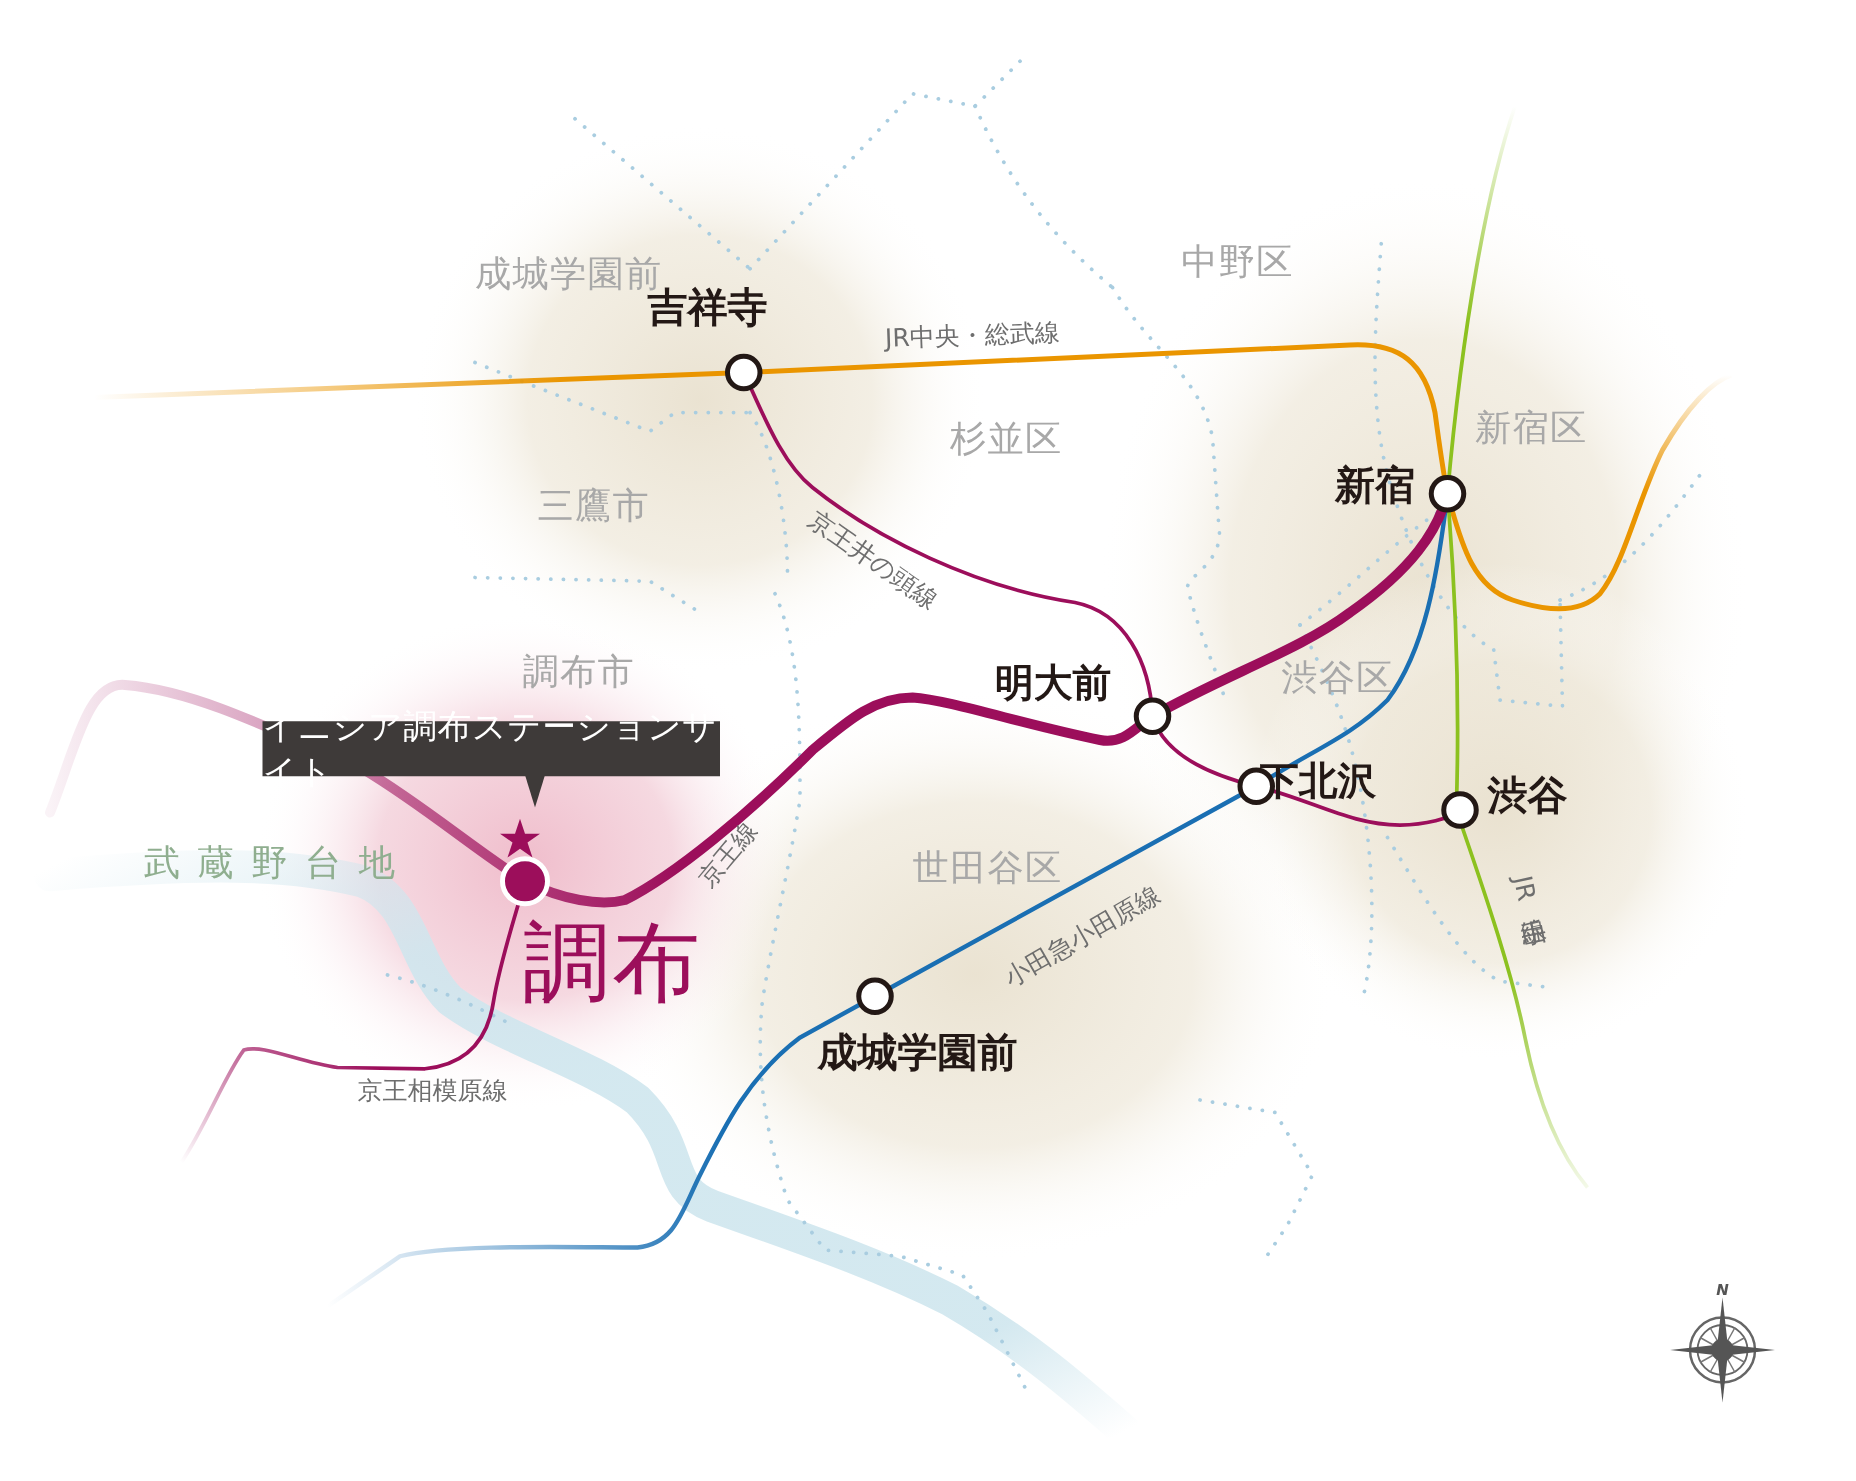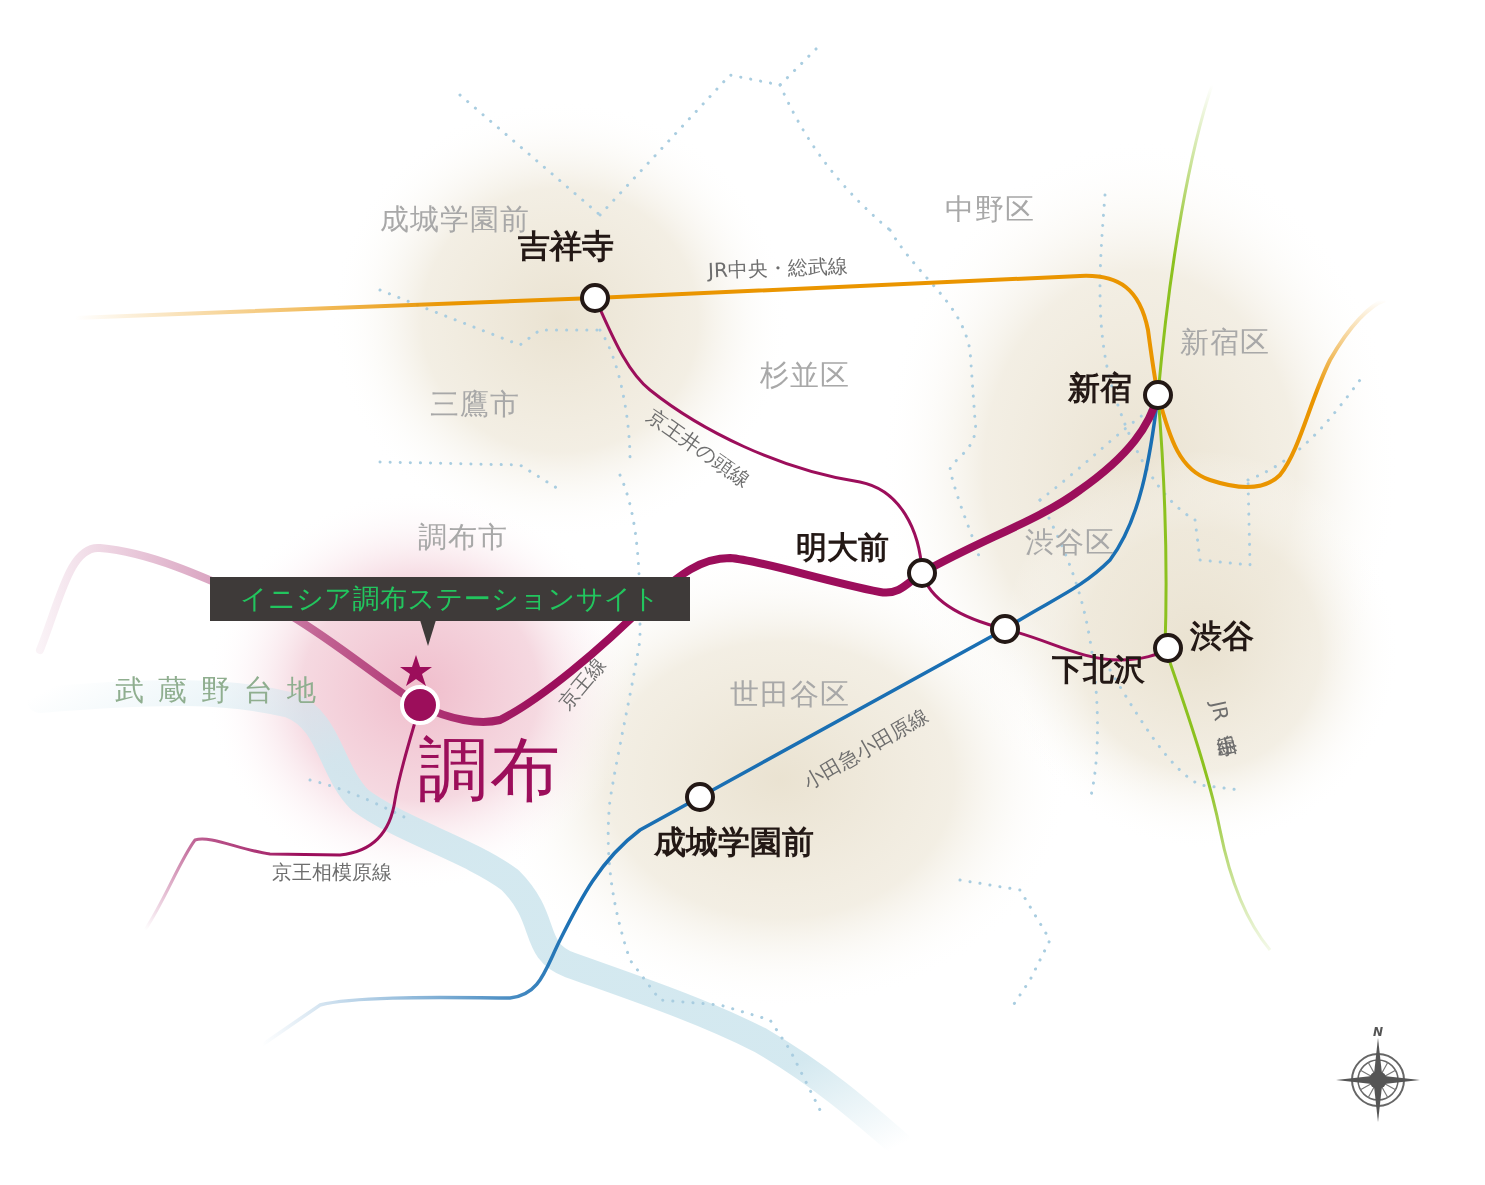--- a/index.html
+++ b/index.html
@@ -6,22 +6,22 @@
   body { width: 1485px; height: 1185px; position: relative; overflow: hidden;
          font-family: "DejaVu Sans", "Liberation Sans", sans-serif; }
   #map { position: absolute; left: 0; top: 0; width: 1485px; height: 1185px; }
   .lbl { position: absolute; white-space: nowrap; line-height: 1; }
   .ward { color: #a8a8a8; font-size: 29px; letter-spacing: 1px; }
   .station { color: #231815; font-weight: bold; }
   .station-lg { font-size: 32px; }
   .station-md { font-size: 31px; }
   .line-label { color: #6e6e6e; font-size: 20px; }
   .plateau { color: #8fae8f; font-size: 29px; letter-spacing: 14px; }
-  .callout { position: absolute; left: 210px; top: 577px; width: 480px; height: 44px;
-             background: #3e3a39; color: #22c55e; font-size: 27px; display: flex;
+  .callout { position: absolute; left: 210px; top: 577px; width: 366px; height: 44px;
+             background: #3e3a39; color: #ffffff; font-size: 27px; display: flex;
              align-items: center; justify-content: center; letter-spacing: 0.5px; }
   .callout-tail { position: absolute; left: 420px; top: 620px; width: 0; height: 0;
              border-left: 8px solid transparent; border-right: 8px solid transparent;
              border-top: 26px solid #3e3a39; }
   .chofu-big { color: #9c0e5b; font-size: 70px; font-weight: normal; letter-spacing: 2px; }
 </style>
 </head>
 <body>
 
 <svg id="map" viewBox="0 0 1485 1185" xmlns="http://www.w3.org/2000/svg">
@@ -135,41 +135,41 @@
     <polygon points="0,-42 4,-6 0,0 -4,-6" fill="#555"></polygon>
     <polygon points="0,42 4,6 0,0 -4,6" fill="#555"></polygon>
     <polygon points="-42,0 -6,-4 0,0 -6,4" fill="#555"></polygon>
     <polygon points="42,0 6,-4 0,0 6,4" fill="#555"></polygon>
     <circle r="9" fill="#555"></circle>
   </g>
 </svg>
 
 <div class="lbl ward" style="left:380px;top:205px;">成城学園前</div>
 <div class="lbl ward" style="left:945px;top:195px;">中野区</div>
-<div class="lbl ward" style="left:760px;top:337px;margin-top:24px;">杉並区</div>
+<div class="lbl ward" style="left:760px;top:337px;">杉並区</div>
 <div class="lbl ward" style="left:1180px;top:328px;">新宿区</div>
 <div class="lbl ward" style="left:430px;top:390px;">三鷹市</div>
 <div class="lbl ward" style="left:418px;top:523px;">調布市</div>
 <div class="lbl ward" style="left:1025px;top:528px;">渋谷区</div>
 <div class="lbl ward" style="left:730px;top:680px;">世田谷区</div>
 
 <div class="lbl station station-lg" style="left:518px;top:230px;">吉祥寺</div>
 <div class="lbl station station-lg" style="left:1068px;top:372px;text-align:right;">新宿</div>
 <div class="lbl station station-md" style="left:796px;top:532px;">明大前</div>
-<div class="lbl station station-md" style="left:1052px;top:610px;margin-top:44px;">下北沢</div>
+<div class="lbl station station-md" style="left:1008px;top:610px;">下北沢</div>
 <div class="lbl station station-lg" style="left:1190px;top:620px;">渋谷</div>
 <div class="lbl station station-lg" style="left:654px;top:826px;">成城学園前</div>
 <div class="lbl chofu-big" style="left:418px;top:735px;">調布</div>
 
 <div class="lbl line-label" style="left:708px;top:258px;transform:rotate(-2deg);">JR中央・総武線</div>
 <div class="lbl line-label" style="left:655px;top:405px;transform:rotate(35deg);transform-origin:left top;">京王井の頭線</div>
 <div class="lbl line-label" style="left:555px;top:700px;transform:rotate(-50deg);transform-origin:left top;">京王線</div>
 <div class="lbl line-label" style="left:800px;top:775px;transform:rotate(-30deg);transform-origin:left top;">小田急小田原線</div>
 <div class="lbl line-label" style="left:1208px;top:703px;writing-mode:vertical-rl;transform:rotate(-12deg);transform-origin:left top;">JR山手線</div>
-<div class="lbl line-label" style="left:272px;top:862px;">京王相模原線</div>
+<div class="lbl line-label" style="left:286px;top:862px;">京王相模原線</div>
 
 <div class="lbl plateau" style="left:115px;top:648px;margin-top:28px;">武蔵野台地</div>
 
 <div class="lbl" style="left:1373px;top:1026px;font-size:12px;font-style:italic;font-weight:bold;color:#555;">N</div>
 
 <div class="callout">
   <span>イニシア調布ステーションサイト</span>
 </div>
 <div class="callout-tail"></div>
 

